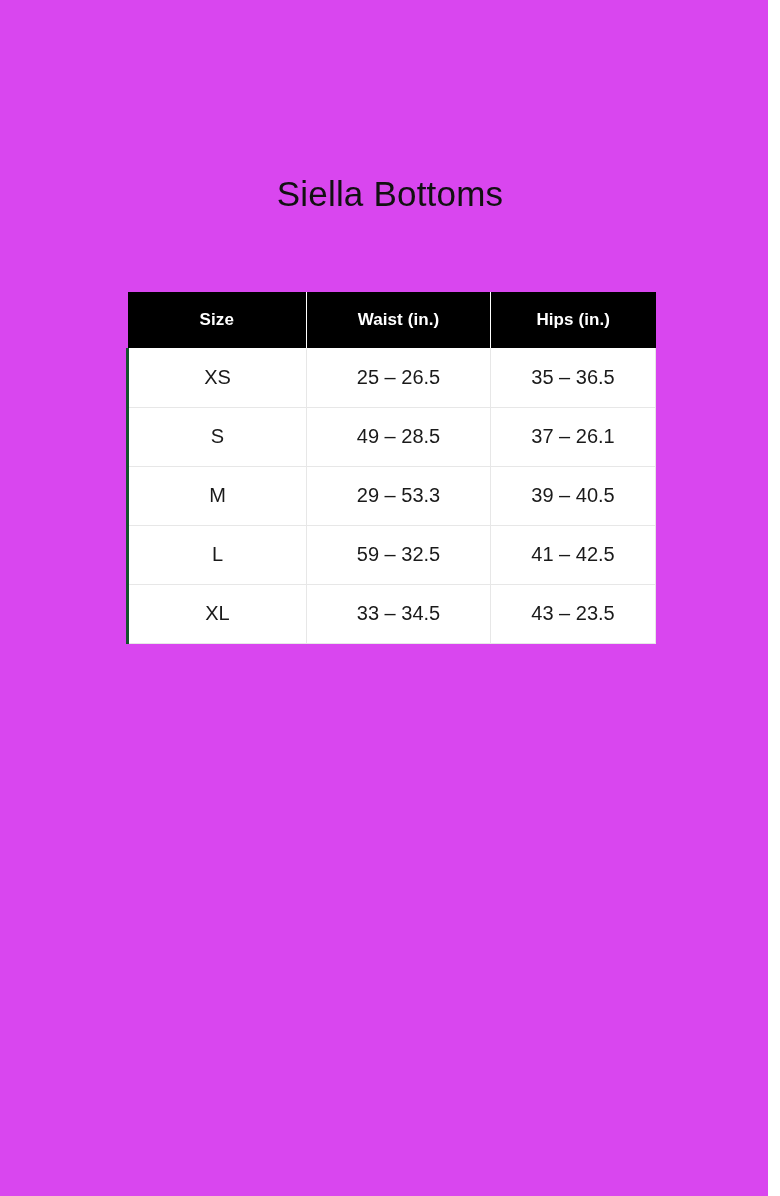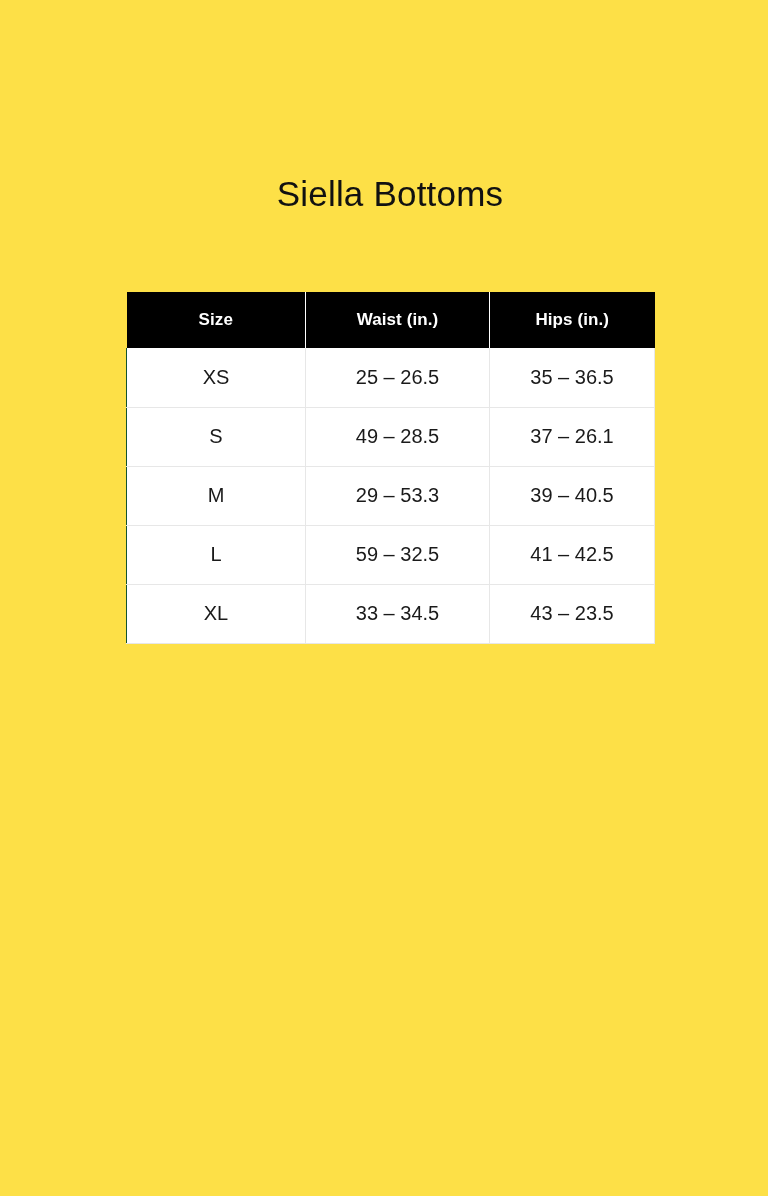--- a/index.html
+++ b/index.html
@@ -12,21 +12,21 @@
 
   body {
     font-family: "Liberation Sans", sans-serif;
     position: relative;
     overflow: hidden;
   }
 
   .page {
     width: 768px;
     height: 1196px;
-    background: #fde047;
+    background: #d946ef;
     position: relative;
   }
 
   
   .chart-title {
     position: absolute;
     left: 0;
     top: 172px;
     width: 780px;
     text-align: center;
@@ -87,21 +87,21 @@
     font-size: 20px;
     font-weight: 400;
     text-align: center;
     vertical-align: middle;
     border-right: 1px solid #e7e7e7;
     border-bottom: 1px solid #e7e7e7;
     white-space: nowrap;
   }
 
   table.size-table tbody tr td:first-child {
-    border-left: 1px solid #14532d;
+    border-left: 3px solid #14532d;
   }
 
   table.size-table tbody tr td:last-child {
     border-right: 1px solid #e7e7e7;
   }
 </style>
 </head>
 <body>
 
 <div class="page">

